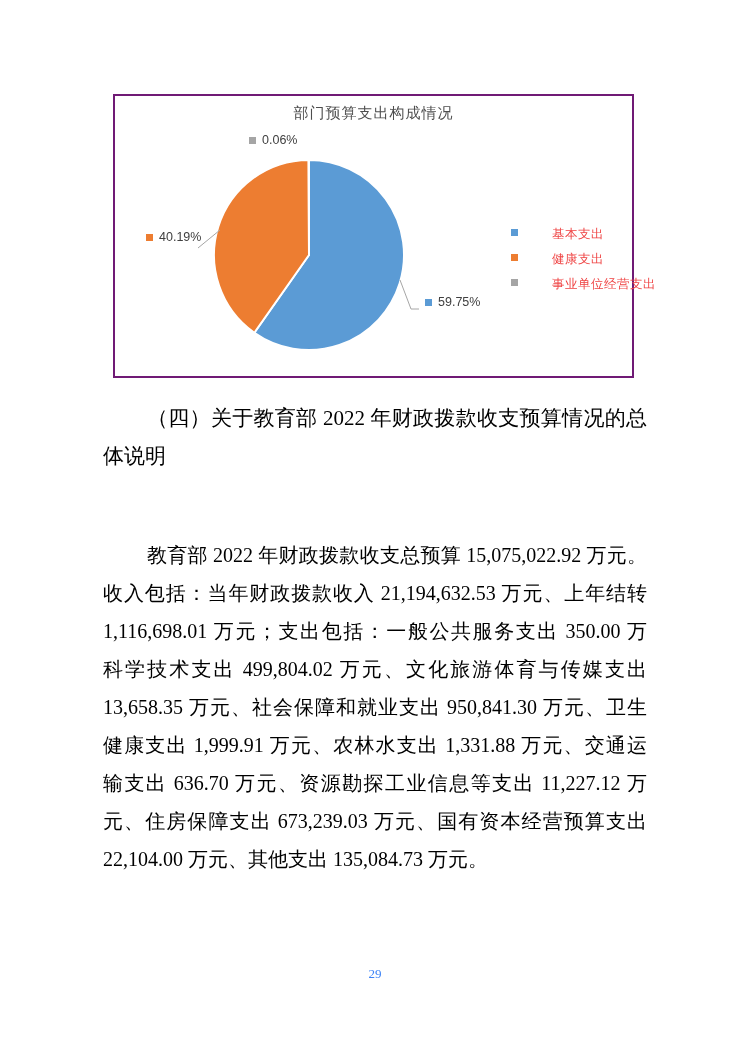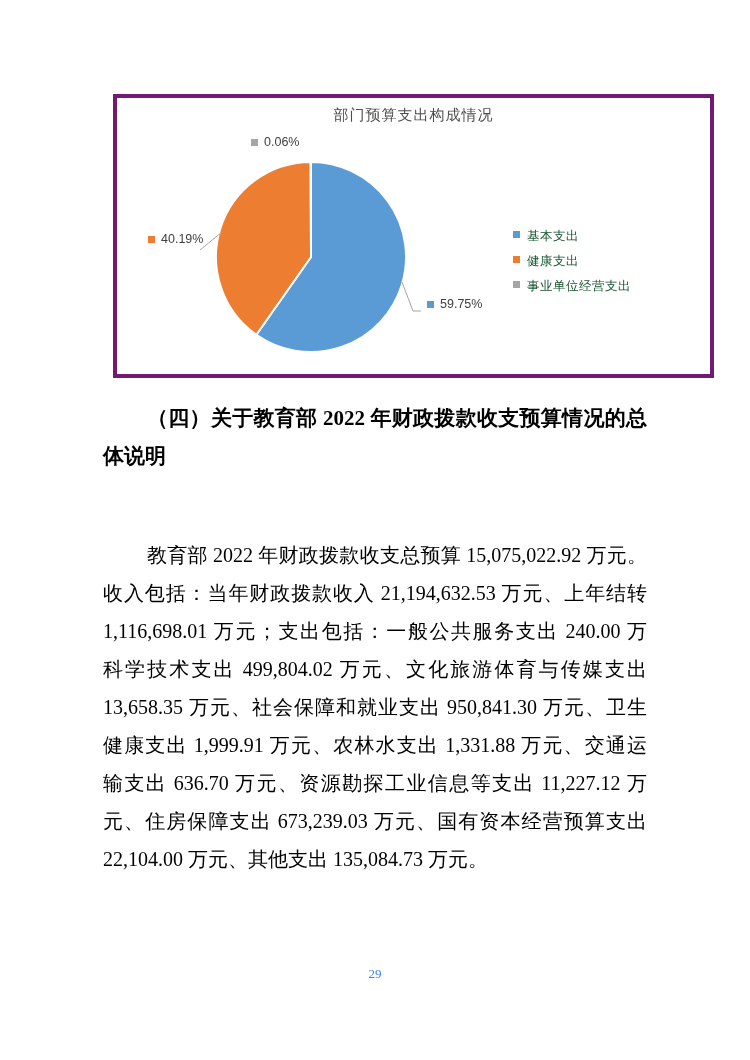--- a/index.html
+++ b/index.html
@@ -1,38 +1,38 @@
 <!DOCTYPE html>
 <html><head>
 <meta charset="utf-8">
 <style>
   html,body{margin:0;padding:0;background:#fff;}
   .page{position:relative;width:750px;height:1060px;background:#ffffff;overflow:hidden;
         font-family:"Liberation Serif","DejaVu Serif",serif;color:#000;}
 
   
-  .chart-box{position:absolute;left:113px;top:94px;width:601px;height:284px;
-             border:4px solid #701a75;box-sizing:border-box;background:#fff;}
+  .chart-box{position:absolute;left:113px;top:94px;width:521px;height:284px;
+             border:2px solid #701a75;box-sizing:border-box;background:#fff;}
   .chart-title{position:absolute;left:0;top:8px;width:100%;text-align:center;
                font-family:"Liberation Sans","DejaVu Sans",sans-serif;
                font-size:15px;letter-spacing:1px;color:#4d4d4d;}
   .pie-svg{position:absolute;left:0;top:0;}
   .dlabel{position:absolute;display:flex;align-items:flex-start;
           font-family:"Liberation Sans","DejaVu Sans",sans-serif;
           font-size:12.5px;color:#404040;white-space:nowrap;}
   .dlabel .sq{width:7px;height:7px;margin:4px 6px 0 0;flex:0 0 auto;}
   .legend{position:absolute;left:396px;top:130px;}
   .legend-row{display:flex;align-items:flex-start;margin-bottom:8px;
               font-family:"Liberation Sans","DejaVu Sans",sans-serif;
-              font-size:12.5px;letter-spacing:0.5px;color:#14532d;white-space:nowrap;}
+              font-size:12.5px;letter-spacing:0.5px;color:#ef4444;white-space:nowrap;gap:27px;}
   .legend-row .sq{width:7px;height:7px;margin:3px 7px 0 0;flex:0 0 auto;}
 
   
   .heading{position:absolute;left:103px;top:399px;width:544px;
-           font-weight:bold;font-size:21px;line-height:38px;}
+           font-weight:normal;font-size:21px;line-height:38px;}
   .bodytext{position:absolute;left:103px;top:488px;width:544px;
             font-size:20px;line-height:38px;margin-top:48px;}
   .tline{width:100%;}
   .just{text-align:justify;text-align-last:justify;}
   .ind{text-indent:44px;}
   .pagenum{position:absolute;left:0;top:966px;width:100%;text-align:center;
            font-size:13px;color:#3b82f6;}
 </style>
 </head>
 <body>
@@ -82,21 +82,21 @@
   </div>
 
   <div class="heading">
     <div class="tline just ind">（四）关于教育部 2022 年财政拨款收支预算情况的总</div>
     <div class="tline">体说明</div>
   </div>
 
   <div class="bodytext">
     <div class="tline just ind">教育部 2022 年财政拨款收支总预算 15,075,022.92 万元。</div>
     <div class="tline just">收入包括：当年财政拨款收入 21,194,632.53 万元、上年结转</div>
-    <div class="tline just">1,116,698.01 万元；支出包括：一般公共服务支出 240.00 万</div>
+    <div class="tline just">1,116,698.01 万元；支出包括：一般公共服务支出 350.00 万</div>
     <div class="tline just">科学技术支出 499,804.02 万元、文化旅游体育与传媒支出</div>
     <div class="tline just">13,658.35 万元、社会保障和就业支出 950,841.30 万元、卫生</div>
     <div class="tline just">健康支出 1,999.91 万元、农林水支出 1,331.88 万元、交通运</div>
     <div class="tline just">输支出 636.70 万元、资源勘探工业信息等支出 11,227.12 万</div>
     <div class="tline just">元、住房保障支出 673,239.03 万元、国有资本经营预算支出</div>
     <div class="tline">22,104.00 万元、其他支出 135,084.73 万元。</div>
   </div>
 
   <div class="pagenum">29</div>
 </div>

